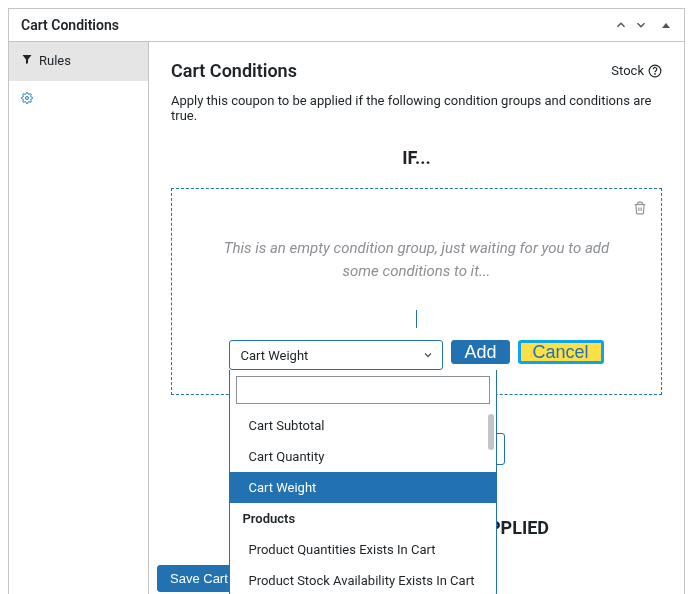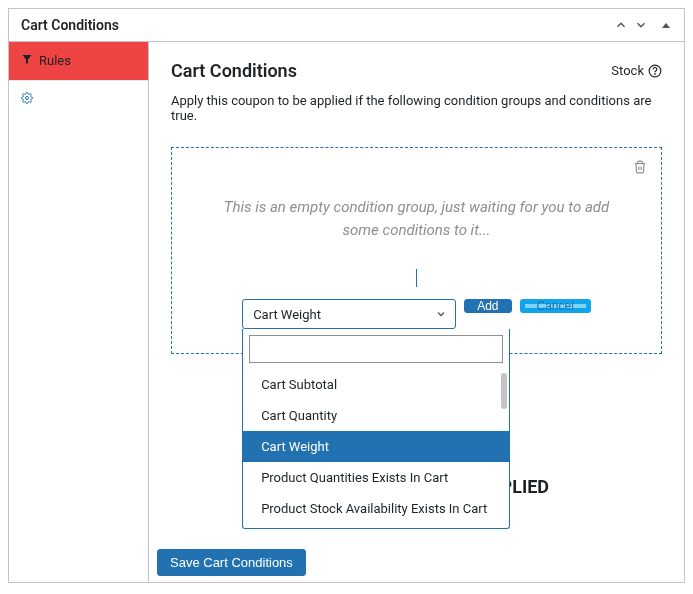--- a/index.html
+++ b/index.html
@@ -47,21 +47,21 @@
     padding: 10px 12px;
     display: flex;
     align-items: flex-start;
     gap: 6px;
     font-size: 13px;
     color: #2271b1;
     cursor: pointer;
     line-height: 1.4;
   }
   .sidebar-item.active {
-    background: #ef4444;
+    background: #e5e5e5;
     color: #1d2327;
     border-bottom: 1px solid #e5e5e5;
   }
   .sidebar-item .icon {
     color: #50575e;
     flex-shrink: 0;
     margin-top: 1px;
   }
   .sidebar-item.active .icon { color: #1d2327; }
   .sidebar-item .label { flex: 1; }
@@ -201,37 +201,37 @@
   .scrollbar-fake {
     position: absolute;
     right: 2px;
     top: 4px;
     width: 6px;
     height: 36px;
     background: #c3c4c7;
     border-radius: 3px;
   }
   .btn {
-    height: 14px;
+    height: 24px;
     padding: 0 12px;
     border-radius: 3px;
-    font-size: 12px;
+    font-size: 18px;
     cursor: pointer;
     display: inline-flex;
     align-items: center;
   }
   .btn-primary {
     background: #2271b1;
     color: #fff;
     border: 1px solid #2271b1;
   }
   .btn-secondary {
-    background: #7dd3fc;
+    background: #fde047;
     color: #2271b1;
-    border: 5px solid #0ea5e9;
+    border: 3px solid #0ea5e9;
   }
   .group-add-row {
     margin-top: 38px;
     text-align: center;
     position: relative;
     z-index: 1;
   }
   .group-add-btn {
     height: 32px;
     padding: 0 14px;
@@ -324,20 +324,21 @@
           <span>
             <svg width="14" height="14" viewBox="0 0 24 24" fill="none" stroke="currentColor" stroke-width="2">
                 <circle cx="12" cy="12" r="10"></circle>
                 <path d="M9.1 9a3 3 0 1 1 5.8 1c0 2-3 2-3 4"></path>
                 <circle cx="12" cy="17" r="0.5" fill="currentColor"></circle>
               </svg>
           </span>
         </div>
       </div>
       <div class="description">Apply this coupon to be applied if the following condition groups and conditions are true.</div>
+      <div class="if-heading">IF...</div>
 
       <div class="condition-group">
         <span class="trash-icon">
           <svg width="14" height="14" viewBox="0 0 24 24" fill="none" stroke="currentColor" stroke-width="2">
               <polyline points="3 6 5 6 21 6"></polyline>
               <path d="M19 6l-1 14a2 2 0 0 1-2 2H8a2 2 0 0 1-2-2L5 6"></path>
               <path d="M10 11v6"></path>
               <path d="M14 11v6"></path>
               <path d="M8 6V4a2 2 0 0 1 2-2h4a2 2 0 0 1 2 2v2"></path>
             </svg>
@@ -357,20 +358,21 @@
             </div>
             <div class="select2-dropdown">
               <div class="select2-search">
                 <input type="text" value="" style="">
               </div>
               <div class="select2-results">
                 <div class="scrollbar-fake"></div>
                 <div class="select2-option">Cart Subtotal</div>
                 <div class="select2-option">Cart Quantity</div>
                 <div class="select2-option highlighted">Cart Weight</div>
+                <div class="select2-group-label">Products</div>
                 <div class="select2-option">Product Quantities Exists In Cart</div>
                 <div class="select2-option cut">Product Stock Availability Exists In Cart</div>
               </div>
             </div>
           </div>
           <button class="btn btn-primary">Add</button>
           <button class="btn btn-secondary">Cancel</button>
         </div>
       </div>
 

